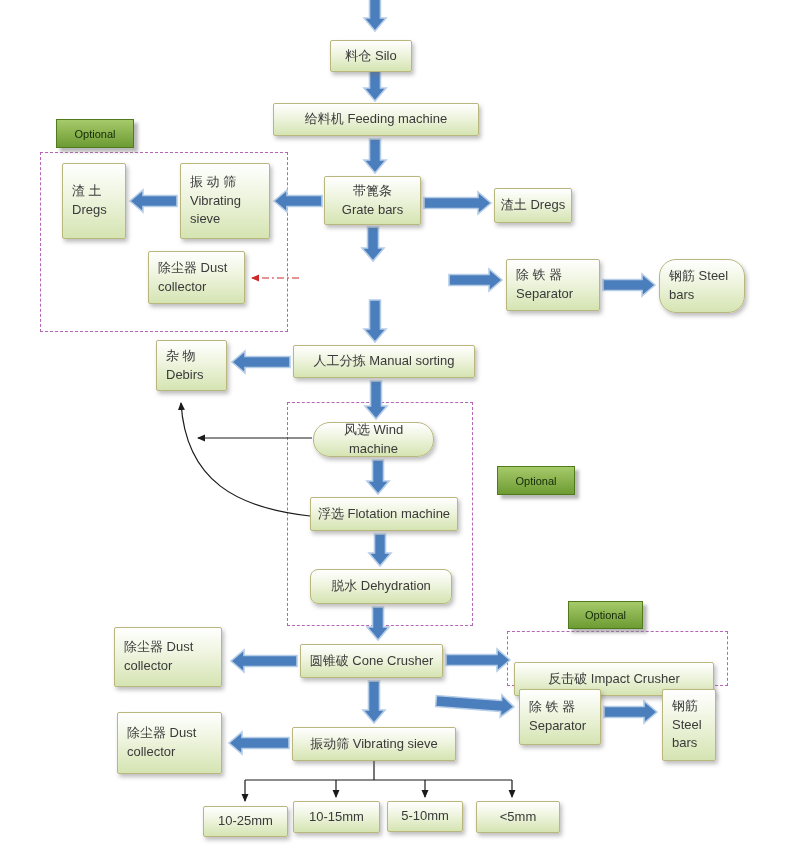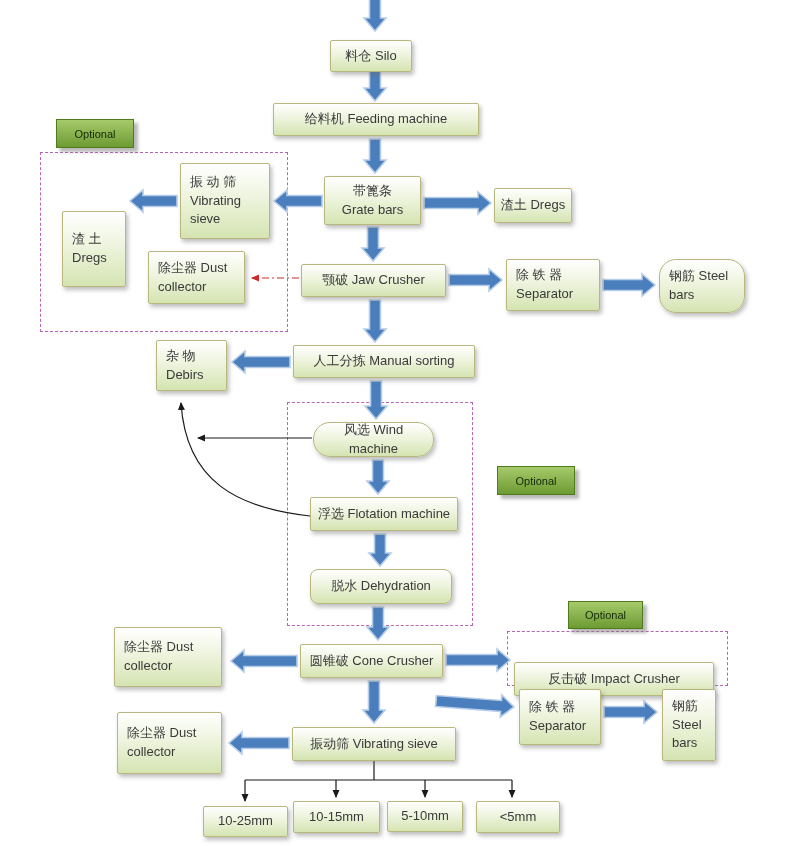--- a/index.html
+++ b/index.html
@@ -83,24 +83,23 @@
   <div class="optional" style="left:497px;top:466px;width:78px;height:29px;">Optional</div>
   <div class="optional" style="left:568px;top:601px;width:75px;height:28px;">Optional</div>
 
   <div class="node" style="left:330px;top:33px;width:82px;height:32px;margin-top:7px;">料仓 Silo</div>
   <div class="node" style="left:273px;top:103px;width:206px;height:33px;">给料机 Feeding machine</div>
   <div class="node" style="left:324px;top:176px;width:97px;height:49px;">带篦条
 Grate bars</div>
   <div class="node ta-l" style="left:180px;top:163px;width:90px;height:76px;">振 动 筛
 Vibrating
 sieve</div>
-  <div class="node ta-l" style="left:62px;top:163px;width:64px;height:76px;margin-top:48px;">渣 土
+  <div class="node ta-l" style="left:62px;top:163px;width:64px;height:76px;">渣 土
 Dregs</div>
   <div class="node" style="left:494px;top:188px;width:78px;height:35px;">渣土 Dregs</div>
-  <div class="node" style="left:301px;top:264px;width:145px;height:33px;">颚破 Jaw Crusher</div>
   <div class="node ta-l" style="left:148px;top:251px;width:97px;height:53px;">除尘器 Dust
 collector</div>
   <div class="node ta-l" style="left:506px;top:259px;width:94px;height:52px;">除 铁 器
 Separator</div>
   <div class="node ta-l" style="left:659px;top:259px;width:86px;height:54px;border-radius:17px;">钢筋 Steel
 bars</div>
   <div class="node" style="left:293px;top:345px;width:182px;height:33px;">人工分拣 Manual sorting</div>
   <div class="node ta-l" style="left:156px;top:340px;width:71px;height:51px;">杂 物
 Debirs</div>
   <div class="node" style="left:313px;top:422px;width:121px;height:35px;border-radius:17px;">风选 Wind machine</div>

